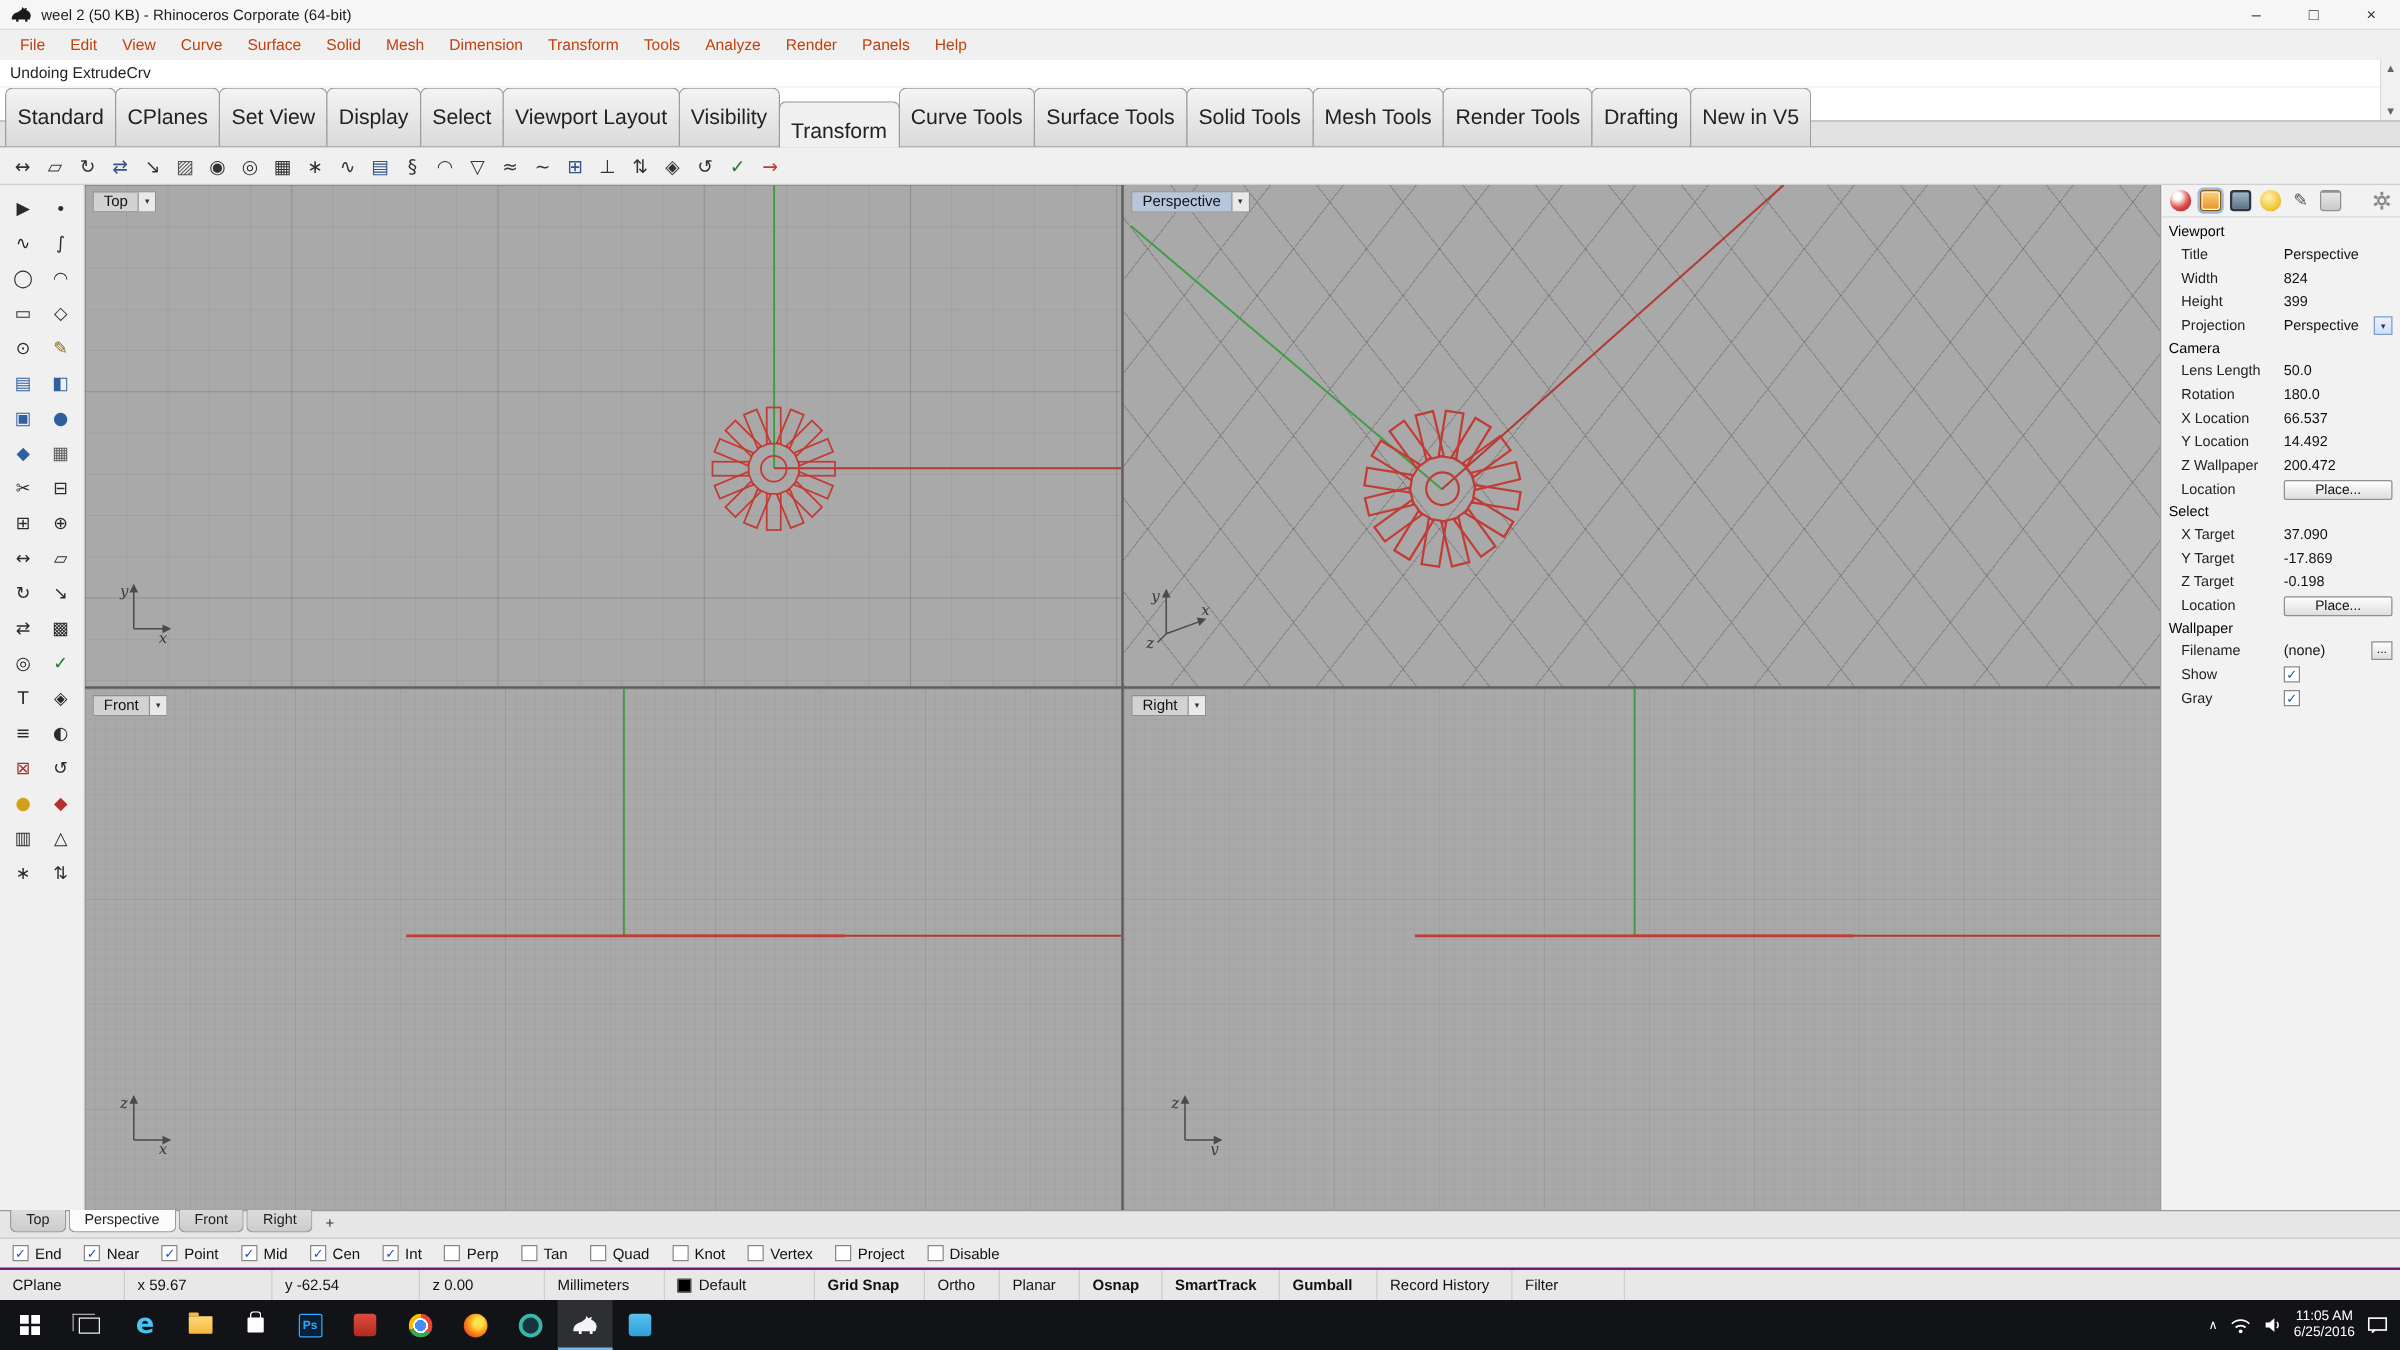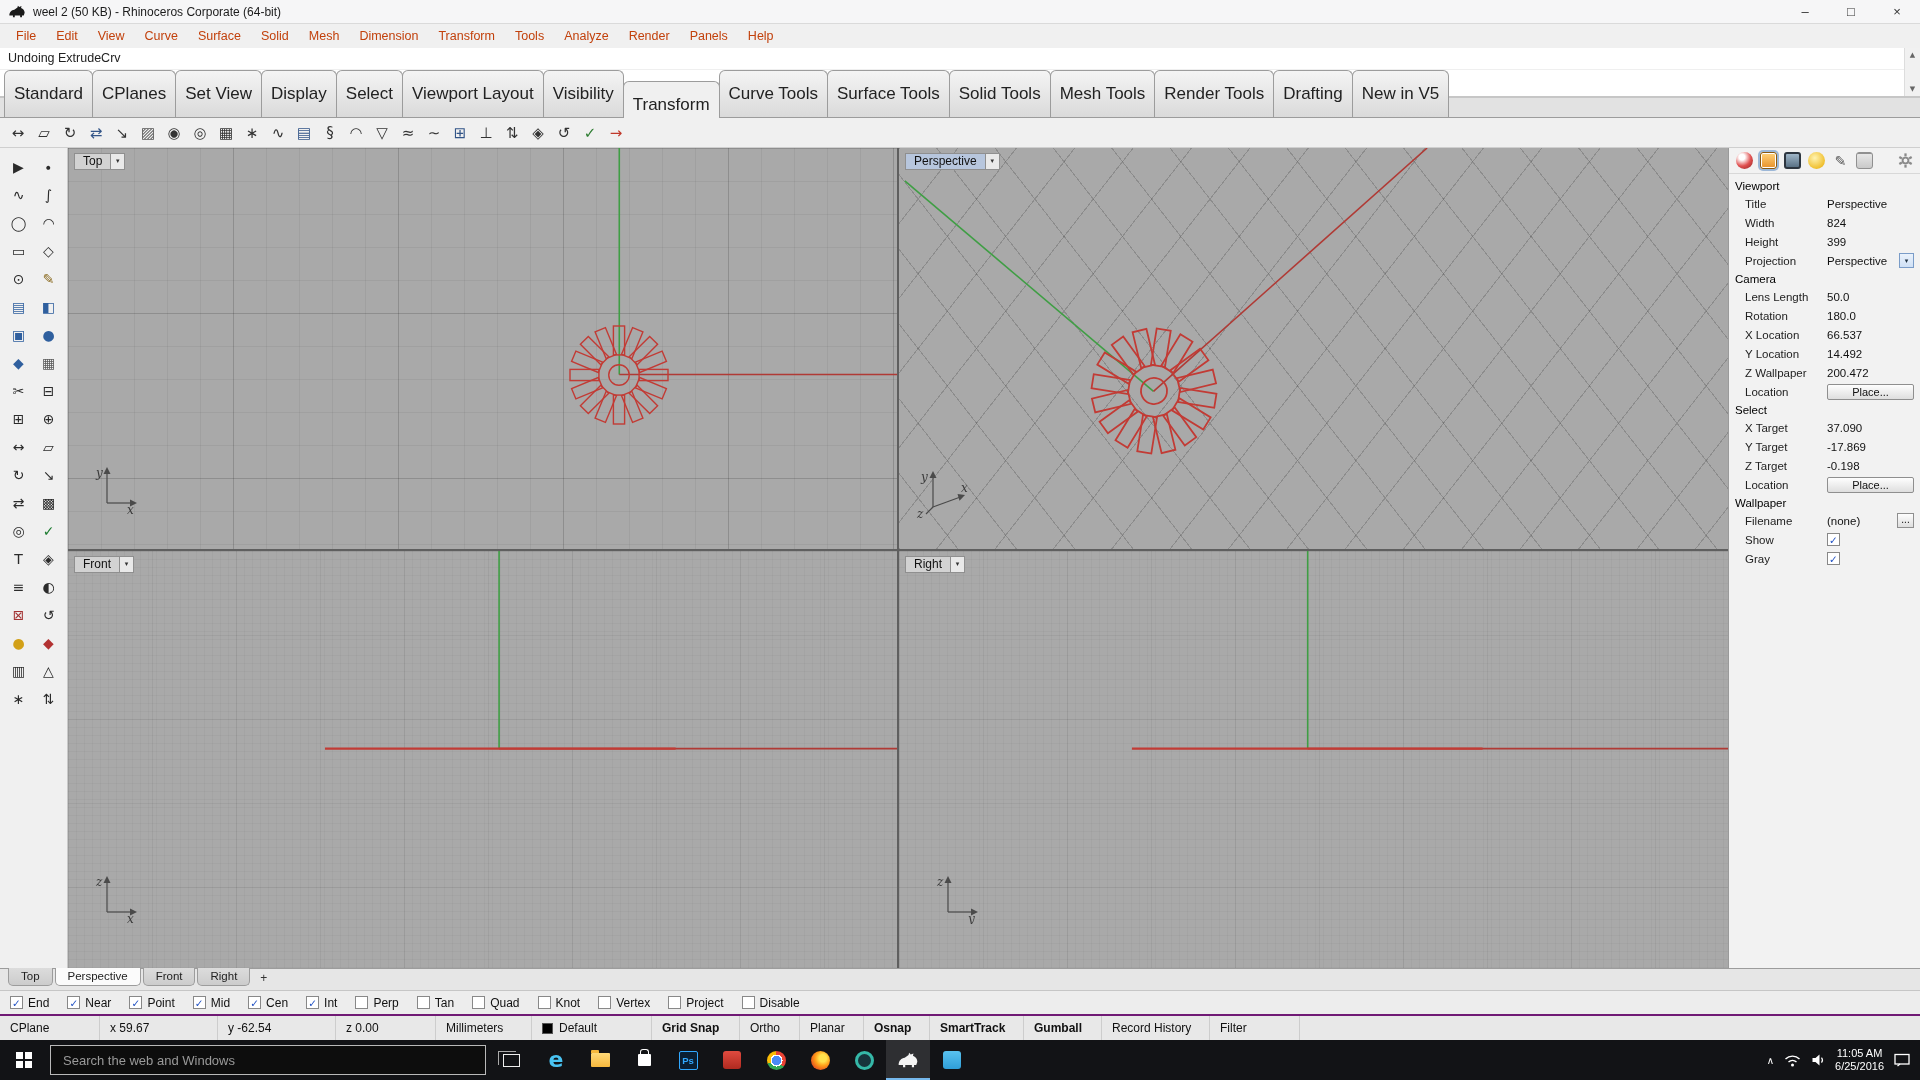--- a/index.html
+++ b/index.html
@@ -642,23 +642,20 @@
 
   <div class="taskbar">
     <div class="tstart">
       <span class="winlogo">
           <i></i>
           <i></i>
           <i></i>
           <i></i>
         </span>
     </div>
-    <div class="tsearch">
-      <input type="text" placeholder="Search the web and Windows" style="">
-    </div>
     <div class="ttaskview">
       <span class="tv-icon"></span>
     </div>
     <div class="tapps" id="task-apps">
         <div class="tslot">
           <span class="ti-edge">e</span>
         </div>
         <div class="tslot">
           <span class="ti-folder"></span>
         </div>

